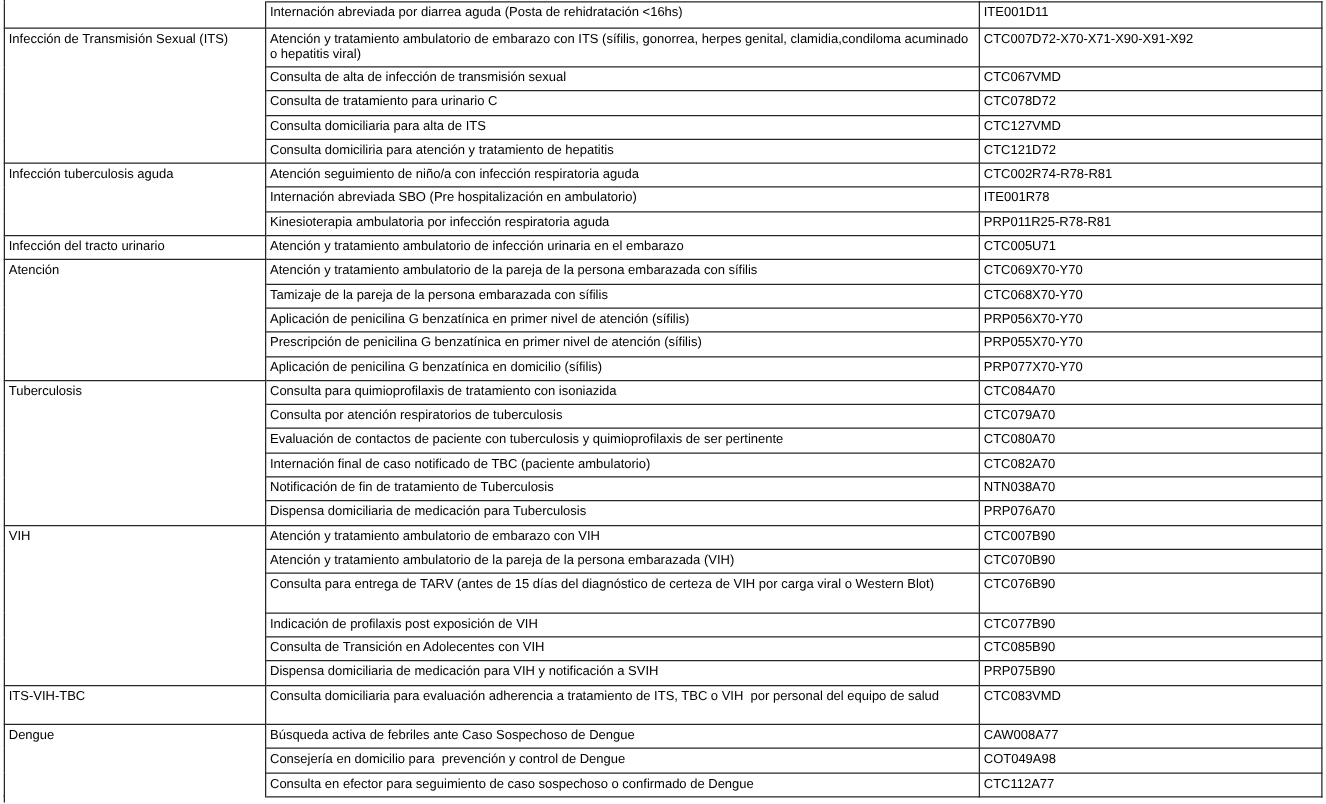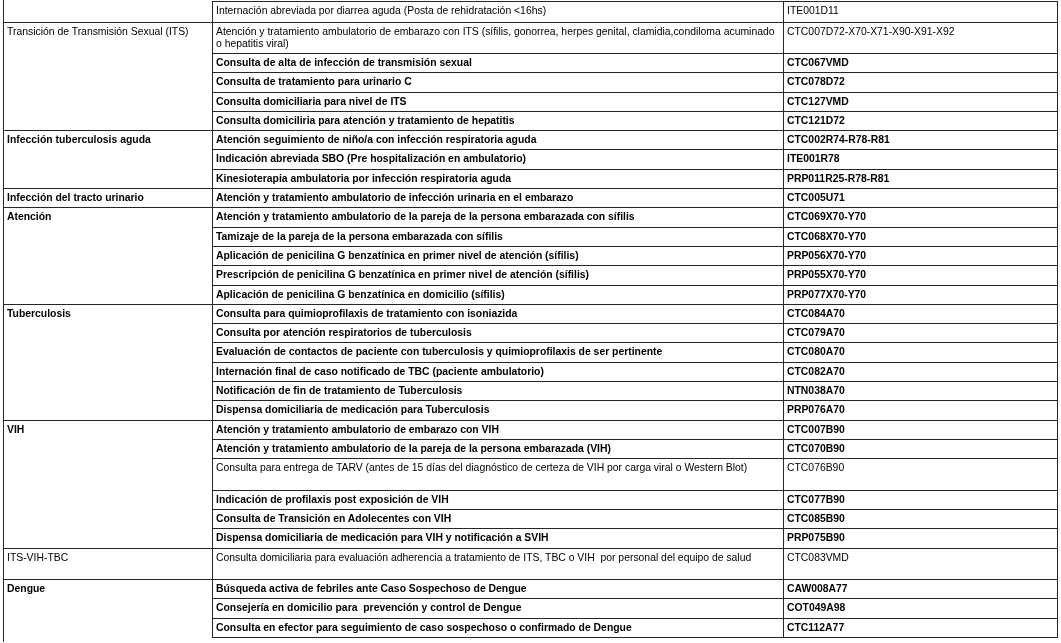--- a/index.html
+++ b/index.html
@@ -31,21 +31,21 @@
   table.codes col.c3 { width: 274px; }
   table.codes td {
     border: 1px solid #262626;
     padding: 3px 3px 0 3px;
     line-height: 12.5px;
     vertical-align: top;
     white-space: pre-wrap;
     overflow: hidden;
   }
   tr.r-first  { height: 20.5px; }
-  tr.r-single { height: 19.3px; font-weight: bold; }
+  tr.r-single { height: 19.3px; }
   tr.r-double { height: 31.5px; }
   td.cont-top { border-top: none !important; }
   td.cont-bottom { border-bottom: none !important; }
   .left-ext {
     position: absolute;
     left: 3px;
     top: 636px;
     width: 0;
     height: 6px;
     border-left: 1px solid #262626;
@@ -73,48 +73,48 @@
     </colgroup>
     <tbody>
 
       <tr class="r-first">
         <td class="cont-top" rowspan="1"></td>
         <td>Internación abreviada por diarrea aguda (Posta de rehidratación &lt;16hs)</td>
         <td>ITE001D11</td>
       </tr>
 
       <tr class="r-double">
-        <td rowspan="5">Transición de Transmisión Sexual (ITS)</td>
+        <td rowspan="5">Infección de Transmisión Sexual (ITS)</td>
         <td>Atención y tratamiento ambulatorio de embarazo con ITS (sífilis, gonorrea, herpes genital, clamidia,condiloma acuminado o hepatitis viral)</td>
         <td>CTC007D72-X70-X71-X90-X91-X92</td>
       </tr>
       <tr class="r-single">
         <td>Consulta de alta de infección de transmisión sexual</td>
         <td>CTC067VMD</td>
       </tr>
       <tr class="r-single">
         <td>Consulta de tratamiento para urinario C</td>
         <td>CTC078D72</td>
       </tr>
       <tr class="r-single">
-        <td>Consulta domiciliaria para nivel de ITS</td>
+        <td>Consulta domiciliaria para alta de ITS</td>
         <td>CTC127VMD</td>
       </tr>
       <tr class="r-single">
         <td>Consulta domiciliria para atención y tratamiento de hepatitis</td>
         <td>CTC121D72</td>
       </tr>
 
       <tr class="r-single">
         <td rowspan="3">Infección tuberculosis aguda</td>
         <td>Atención seguimiento de niño/a con infección respiratoria aguda</td>
         <td>CTC002R74-R78-R81</td>
       </tr>
       <tr class="r-single">
-        <td>Indicación abreviada SBO (Pre hospitalización en ambulatorio)</td>
+        <td>Internación abreviada SBO (Pre hospitalización en ambulatorio)</td>
         <td>ITE001R78</td>
       </tr>
       <tr class="r-single">
         <td>Kinesioterapia ambulatoria por infección respiratoria aguda</td>
         <td>PRP011R25-R78-R81</td>
       </tr>
 
       <tr class="r-single">
         <td rowspan="1">Infección del tracto urinario</td>
         <td>Atención y tratamiento ambulatorio de infección urinaria en el embarazo</td>

